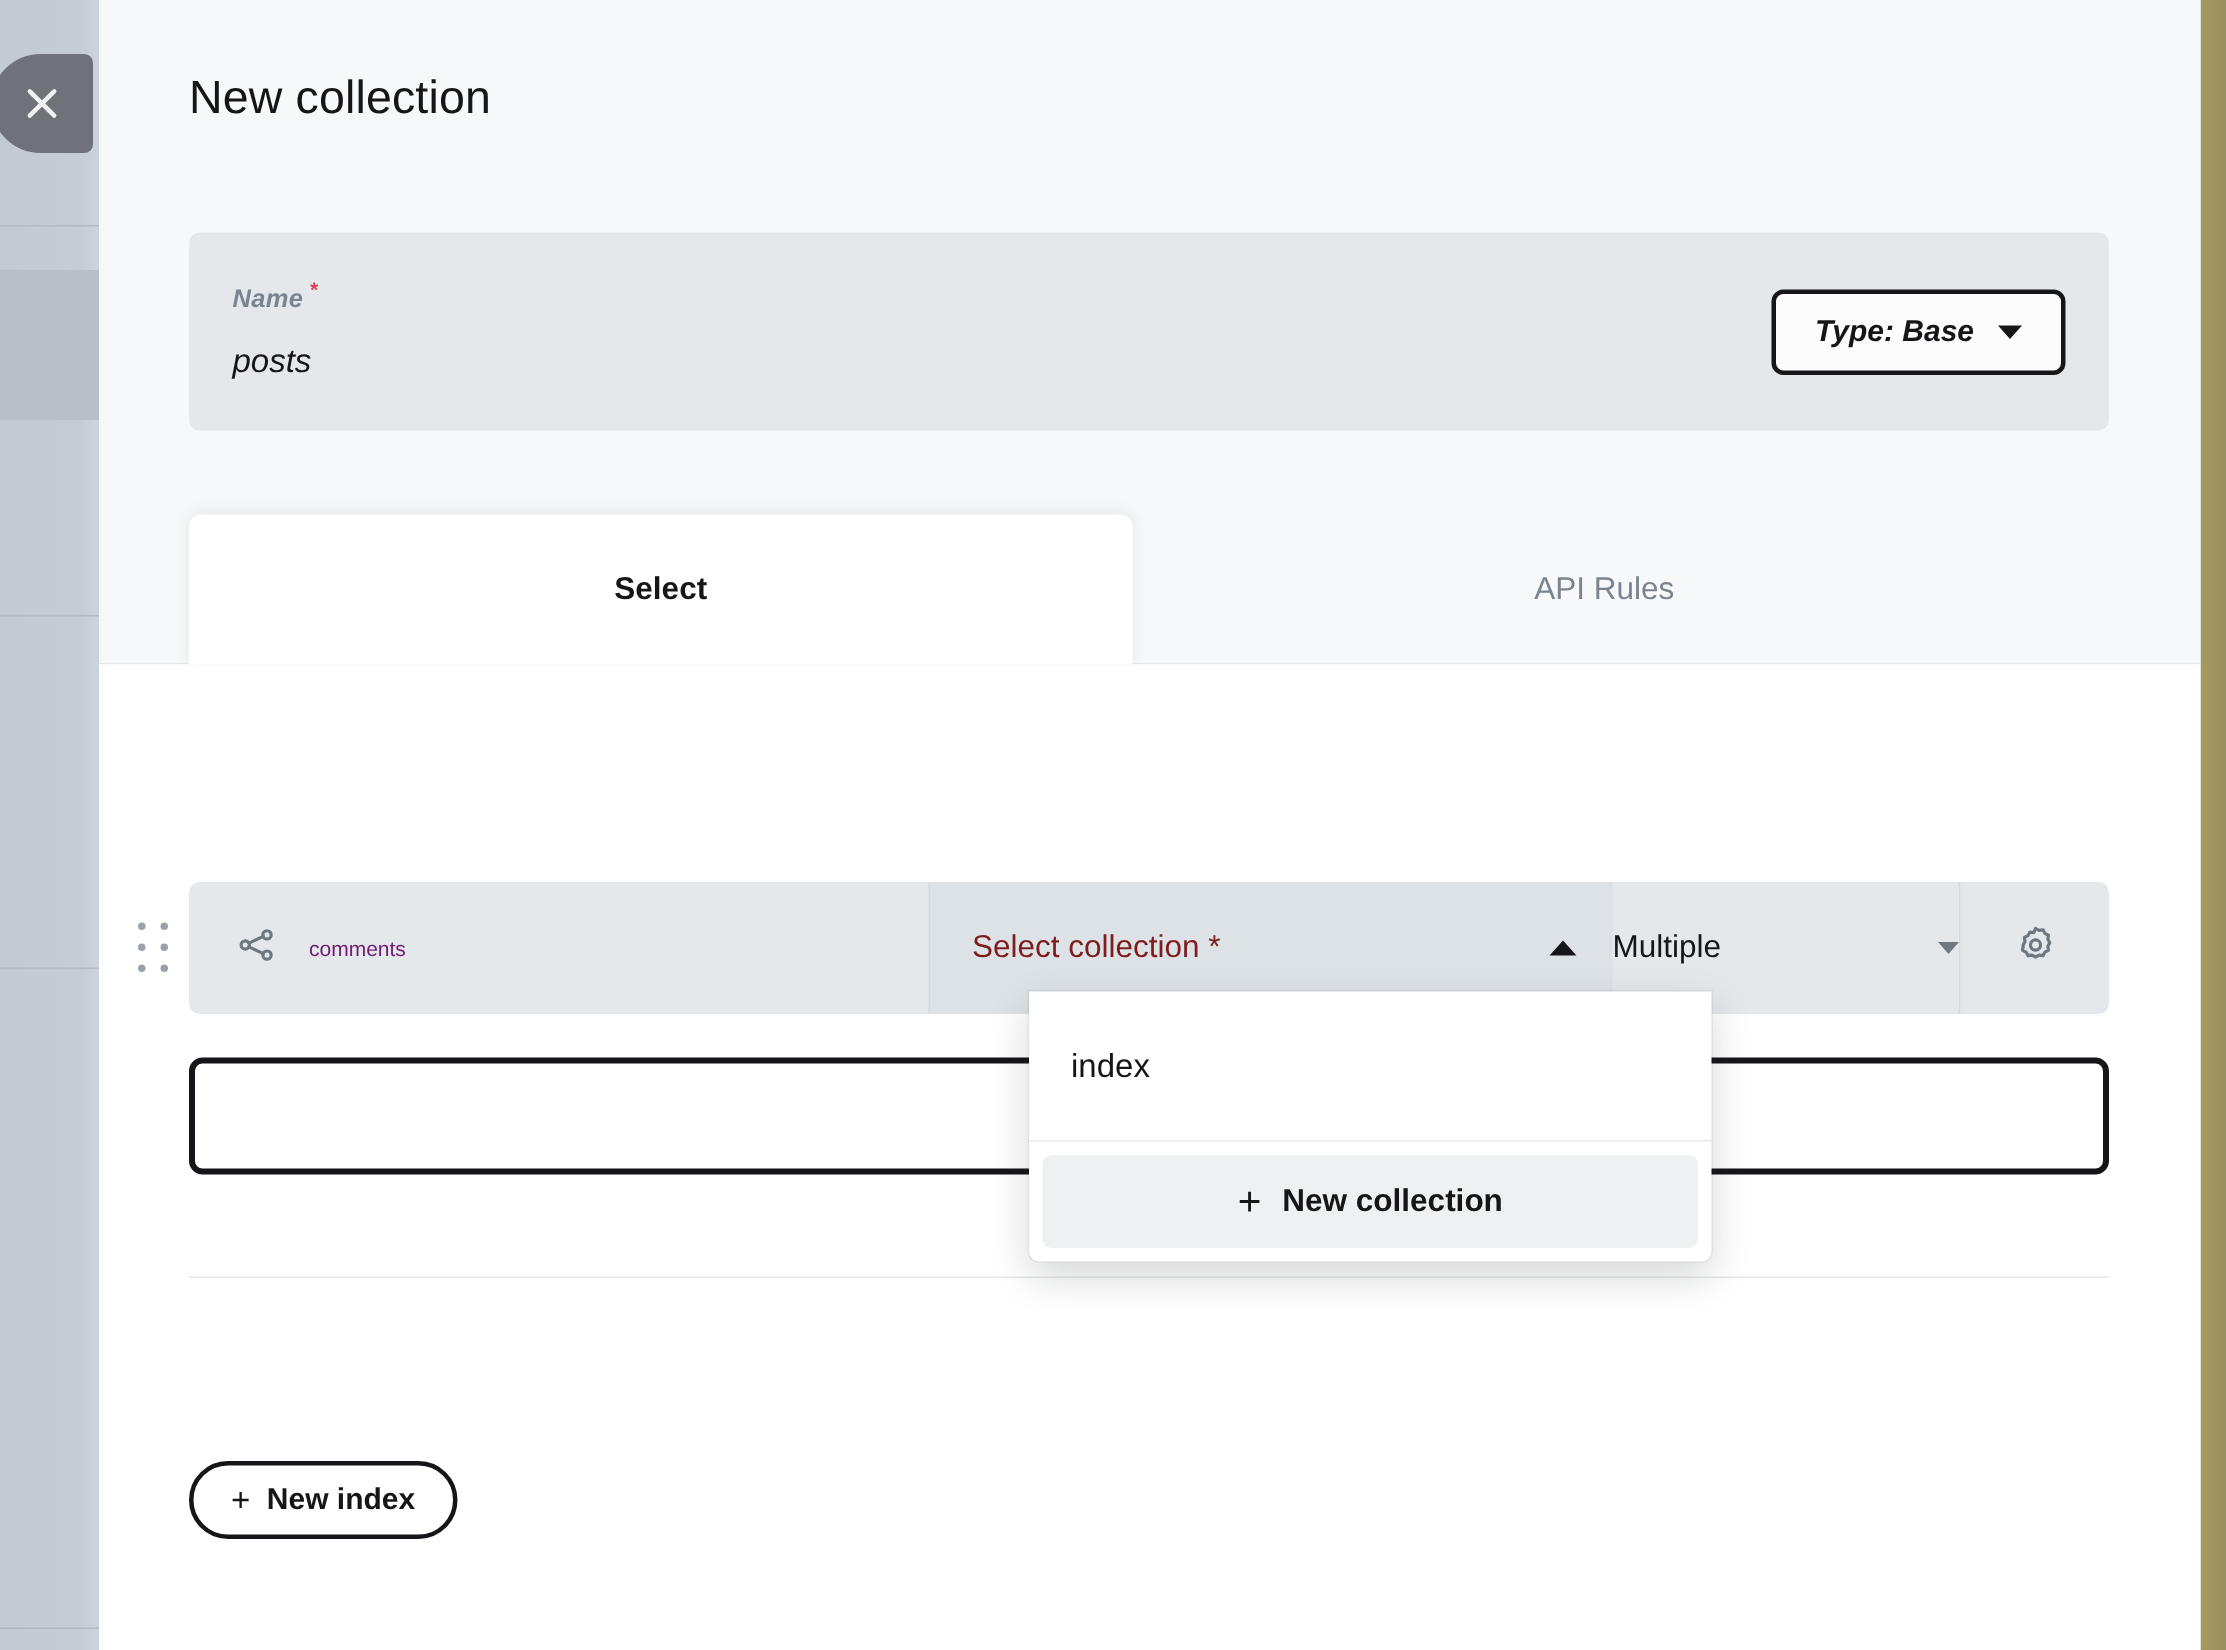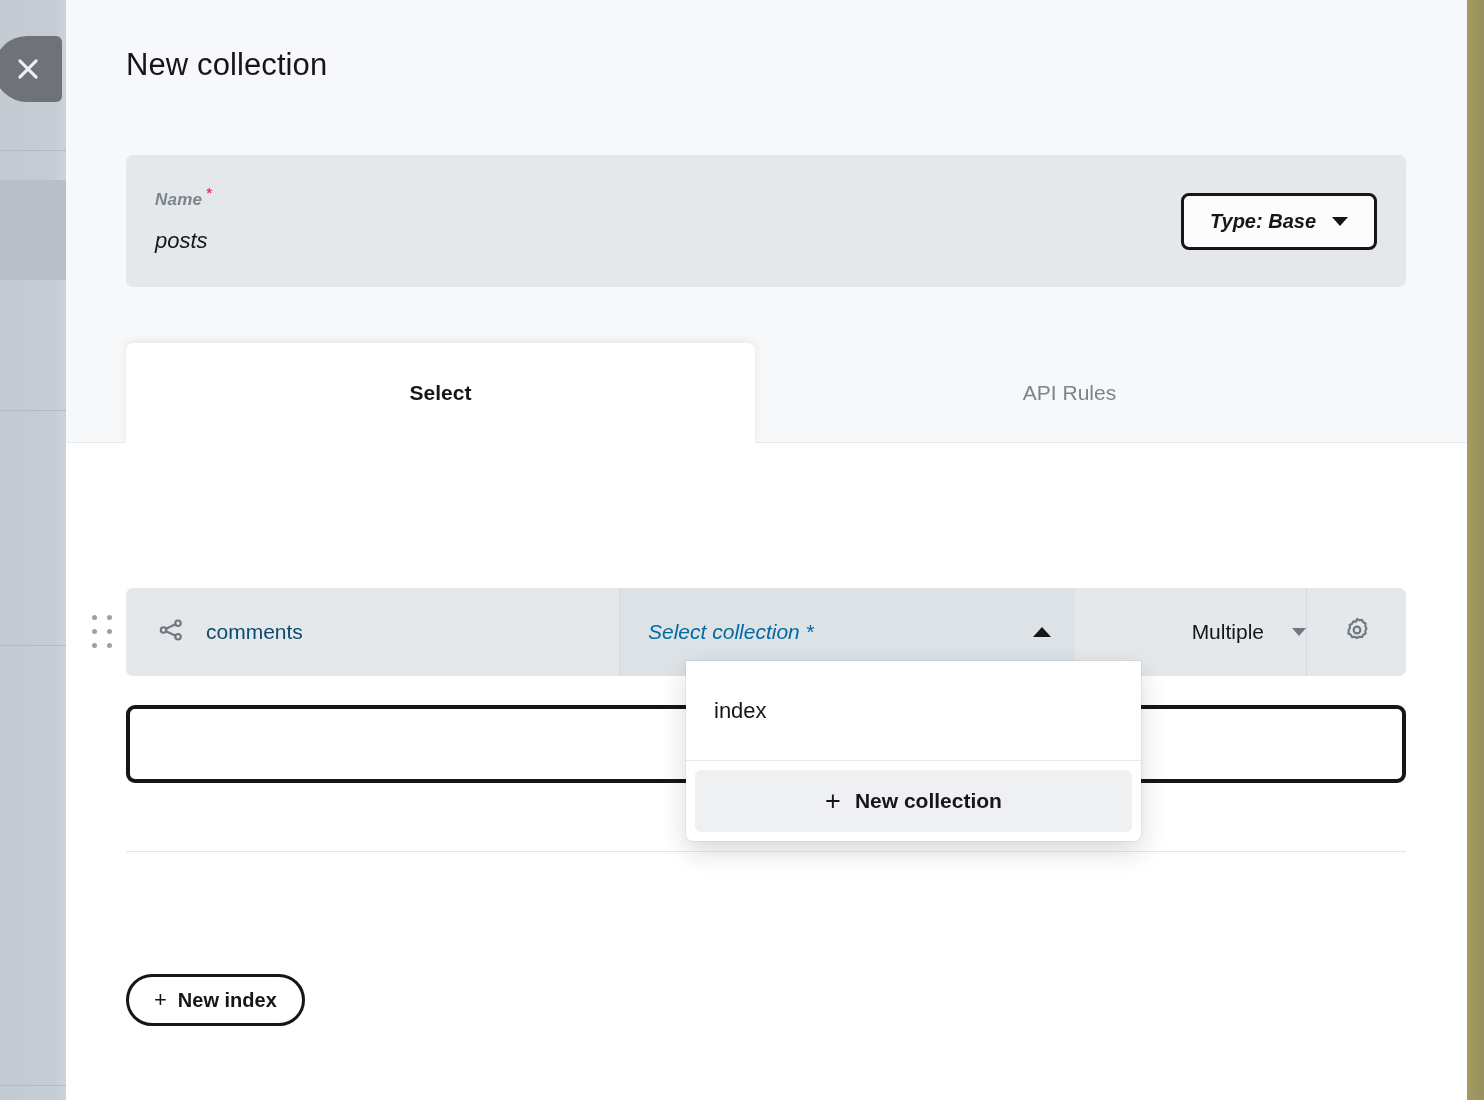--- a/index.html
+++ b/index.html
@@ -217,48 +217,47 @@
   }
   .fr-name {
     width: 494px;
     display: flex;
     align-items: center;
     gap: 20px;
     padding-left: 30px;
     border-right: 1px solid #d3d9de;
   }
   .fr-name .label {
-    font-size: 21px;
-    color: #0c4a6e;
+    font-size: 14px;
+    color: #701a75;
   }
   .fr-select {
     width: 455px;
     display: flex;
     align-items: center;
     justify-content: space-between;
     padding: 0 24px 0 28px;
     background: #dde2e7;
     cursor: pointer;
   }
   .fr-select .ph {
     font-size: 21px;
-    color: #0369a1;
-    font-style: italic;
+    color: #7f1d1d;
   }
   .caret-up {
     width: 0; height: 0;
     border-left: 9px solid transparent;
     border-right: 9px solid transparent;
     border-bottom: 10px solid #16161a;
   }
   .fr-multiple {
     width: 232px;
     display: flex;
     align-items: center;
-    justify-content: flex-end;
+    justify-content: space-between;
     gap: 28px;
     border-right: 1px solid #d3d9de;
     cursor: pointer;
   }
   .fr-multiple .label {
     font-size: 21px;
     color: #16161a;
   }
   .caret-down-sm {
     width: 0; height: 0;

